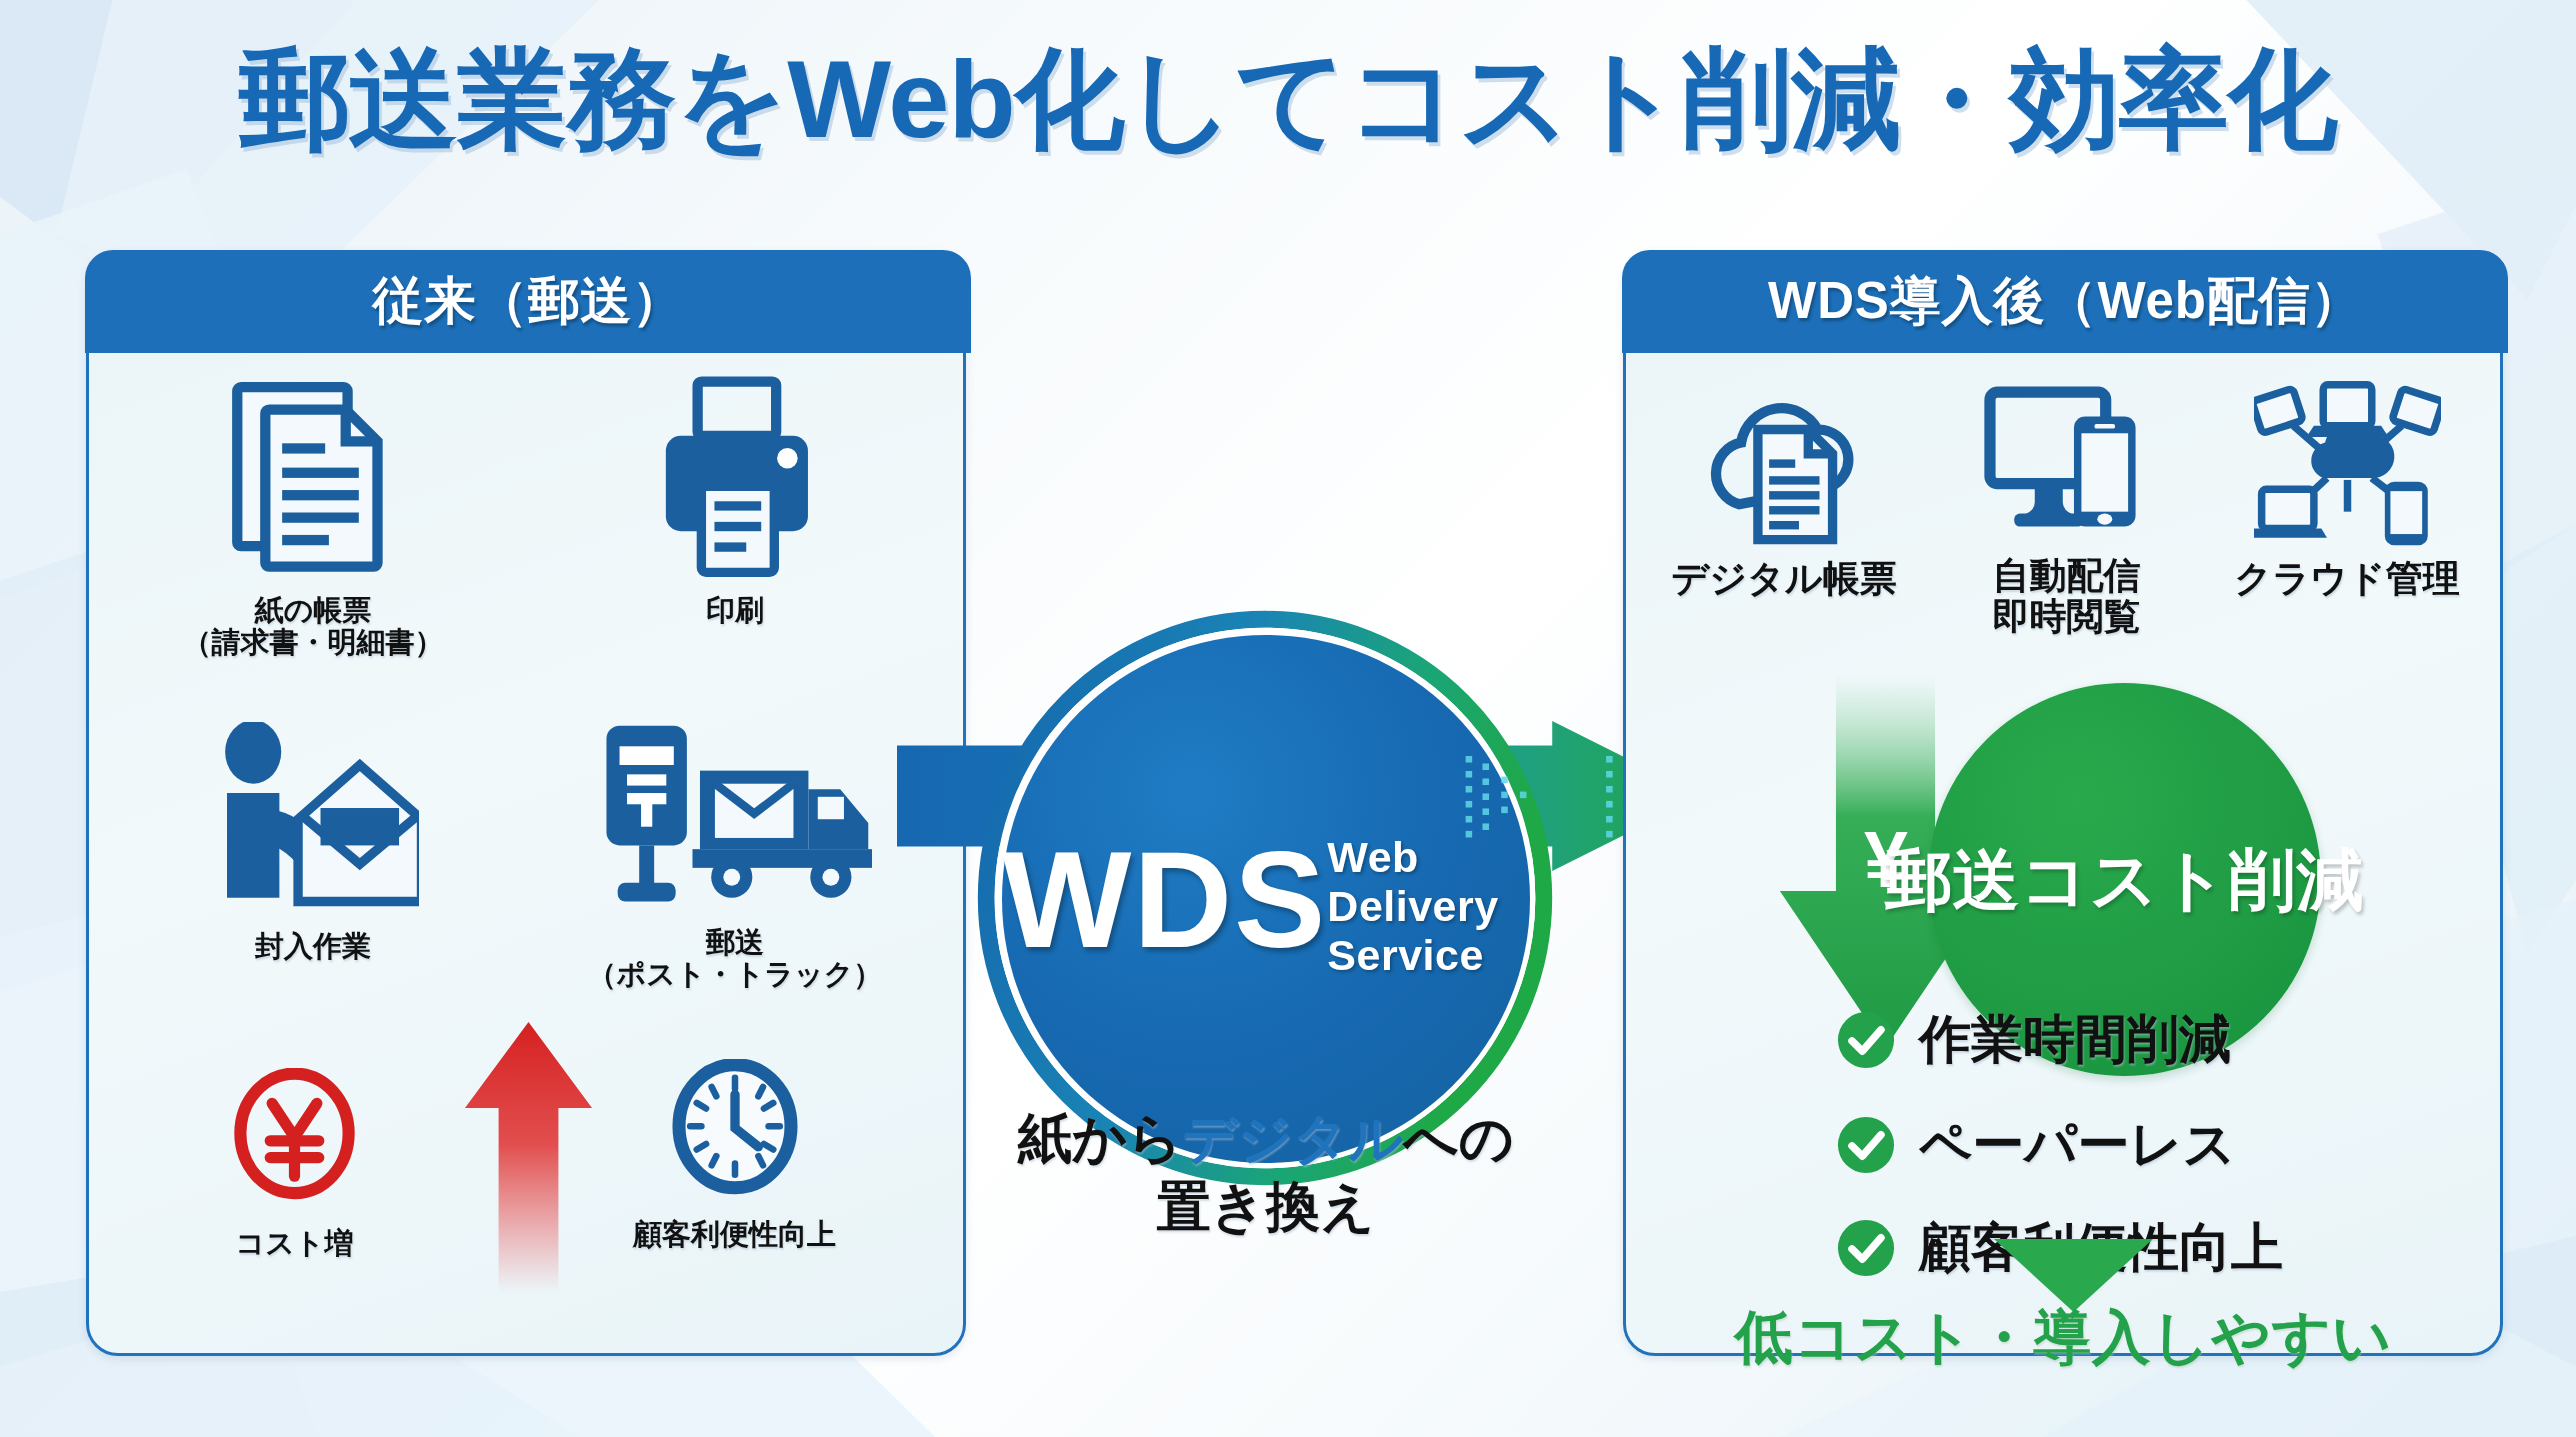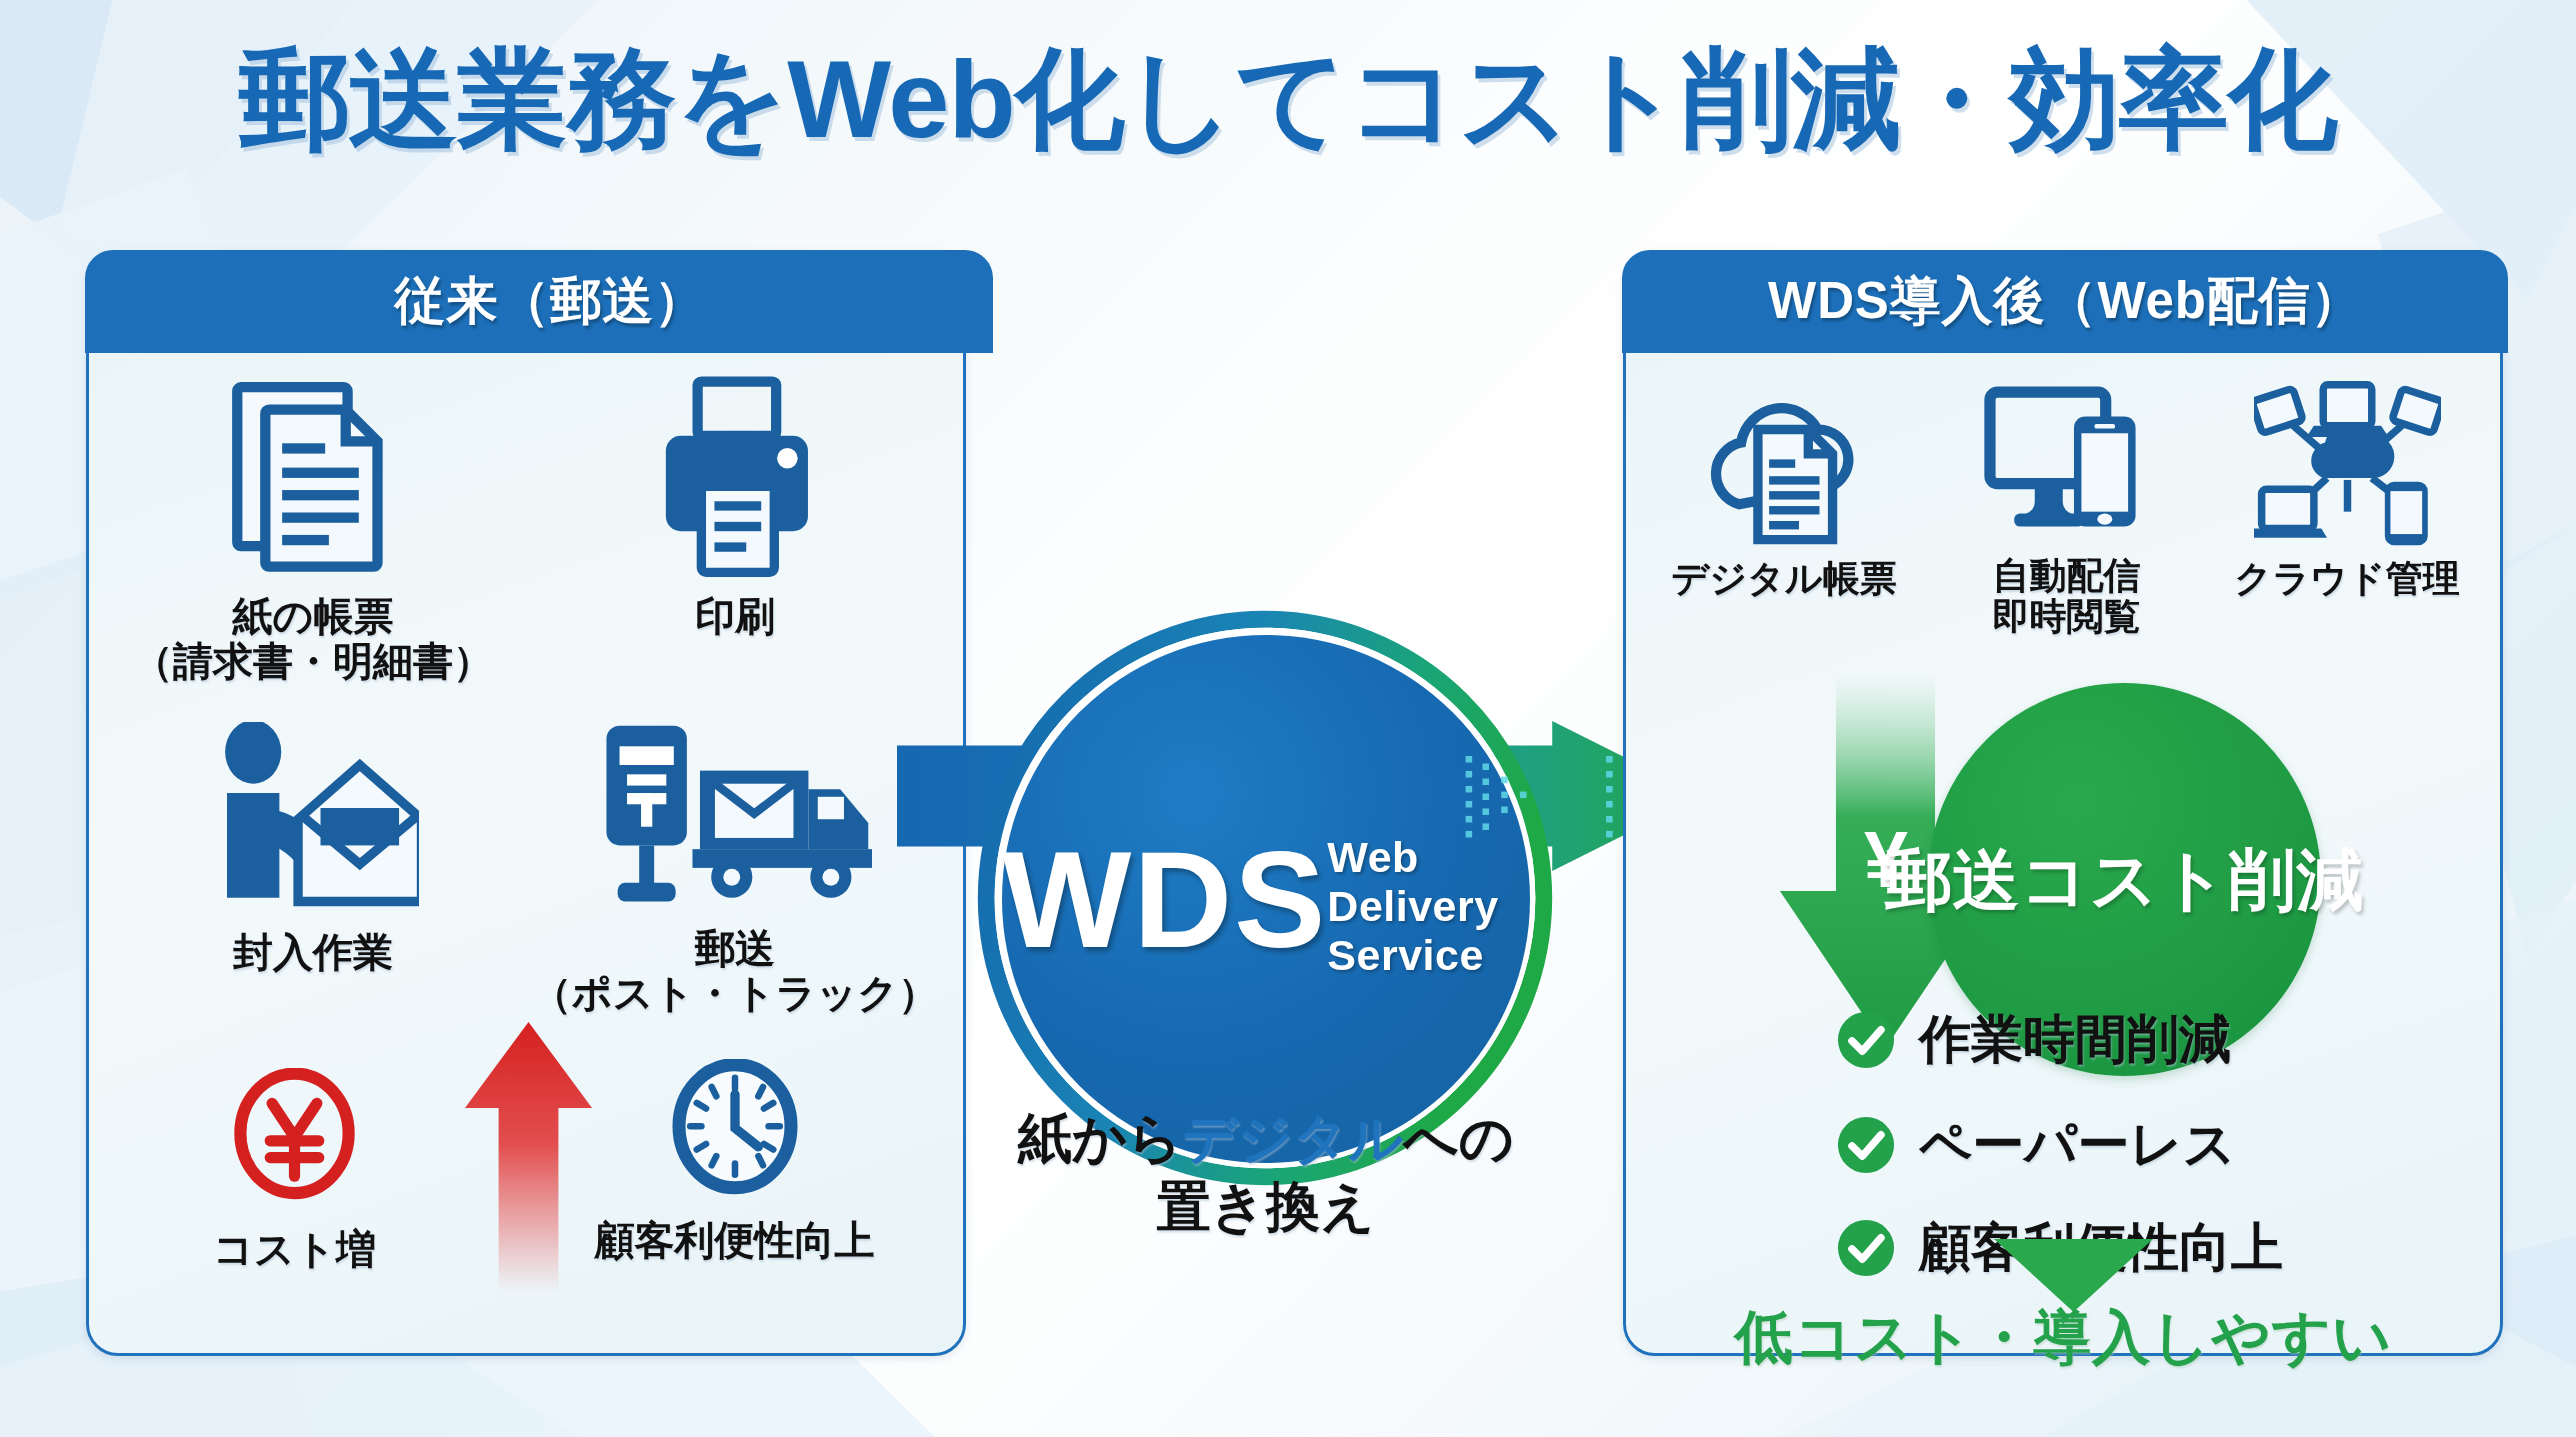--- a/index.html
+++ b/index.html
@@ -27,27 +27,27 @@
   .panel{position:absolute;background:linear-gradient(160deg,#eaf4f7 0%,#f2f9fb 45%,#e9f4f8 100%);
     border:3.7px solid #1f72bb;border-radius:32px;box-sizing:border-box;
     box-shadow:0 2.8px 8.4px rgba(40,90,140,.13);}
   .panel-head{position:absolute;left:-3.7px;top:-3.7px;height:97px;
     background:#1c6fb8;border-radius:28px 28px 0 0;
     display:flex;align-items:center;justify-content:center;
     color:#fff;font-size:51px;font-weight:bold;letter-spacing:0.9px;
     text-shadow:1.9px 2.8px 2.8px rgba(0,0,0,.28);
     border:3.7px solid #1c6fb8;box-sizing:content-box;}
   #panel-left{left:86px;top:251px;width:880px;height:1105px;}
-  #panel-left .panel-head{width:880px;padding-left:22px;}
+  #panel-left .panel-head{width:880px;}
   #panel-right{left:1623px;top:251px;width:880px;height:1105px;}
   #panel-right .panel-head{width:880px;}
 
   
   .item{position:absolute;text-align:center;}
-  .item .lbl{font-size:40px;font-weight:bold;color:#111;line-height:1.12;
+  .item .lbl{font-size:29px;font-weight:bold;color:#111;line-height:1.12;
     text-shadow:0.9px 1.9px 1.9px rgba(170,190,210,.5);white-space:nowrap;}
   .item .lbl.small{font-size:37px;}
   .icon{display:block;margin:0 auto;}
 
   
   #flow-arrow{position:absolute;left:897px;top:721px;width:805px;height:150px;}
   #wds-circle{position:absolute;left:975px;top:608px;width:580px;height:580px;border-radius:50%;}
   #wds-inner{position:absolute;left:1002px;top:635px;width:528px;height:528px;border-radius:50%;
     background:radial-gradient(circle at 36% 30%,#1f7cc4 0%,#1668b0 55%,#15629f 100%);
     display:flex;flex-direction:row;align-items:center;justify-content:center;}

